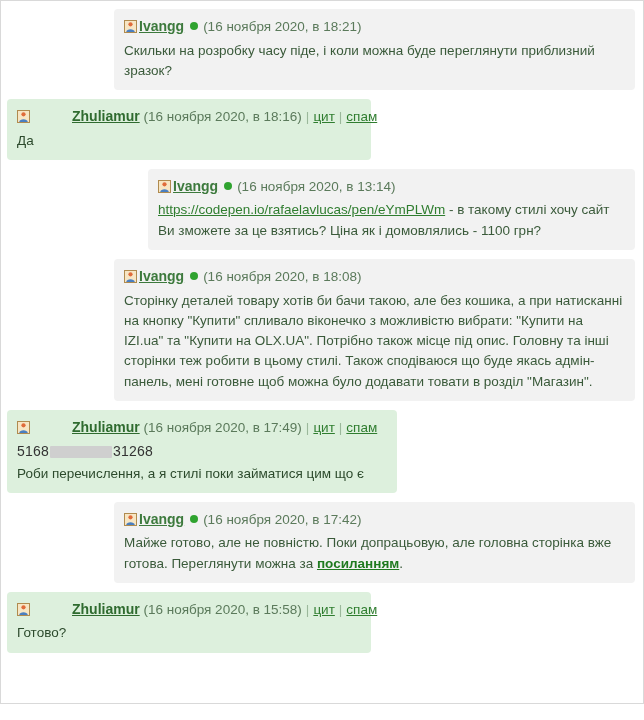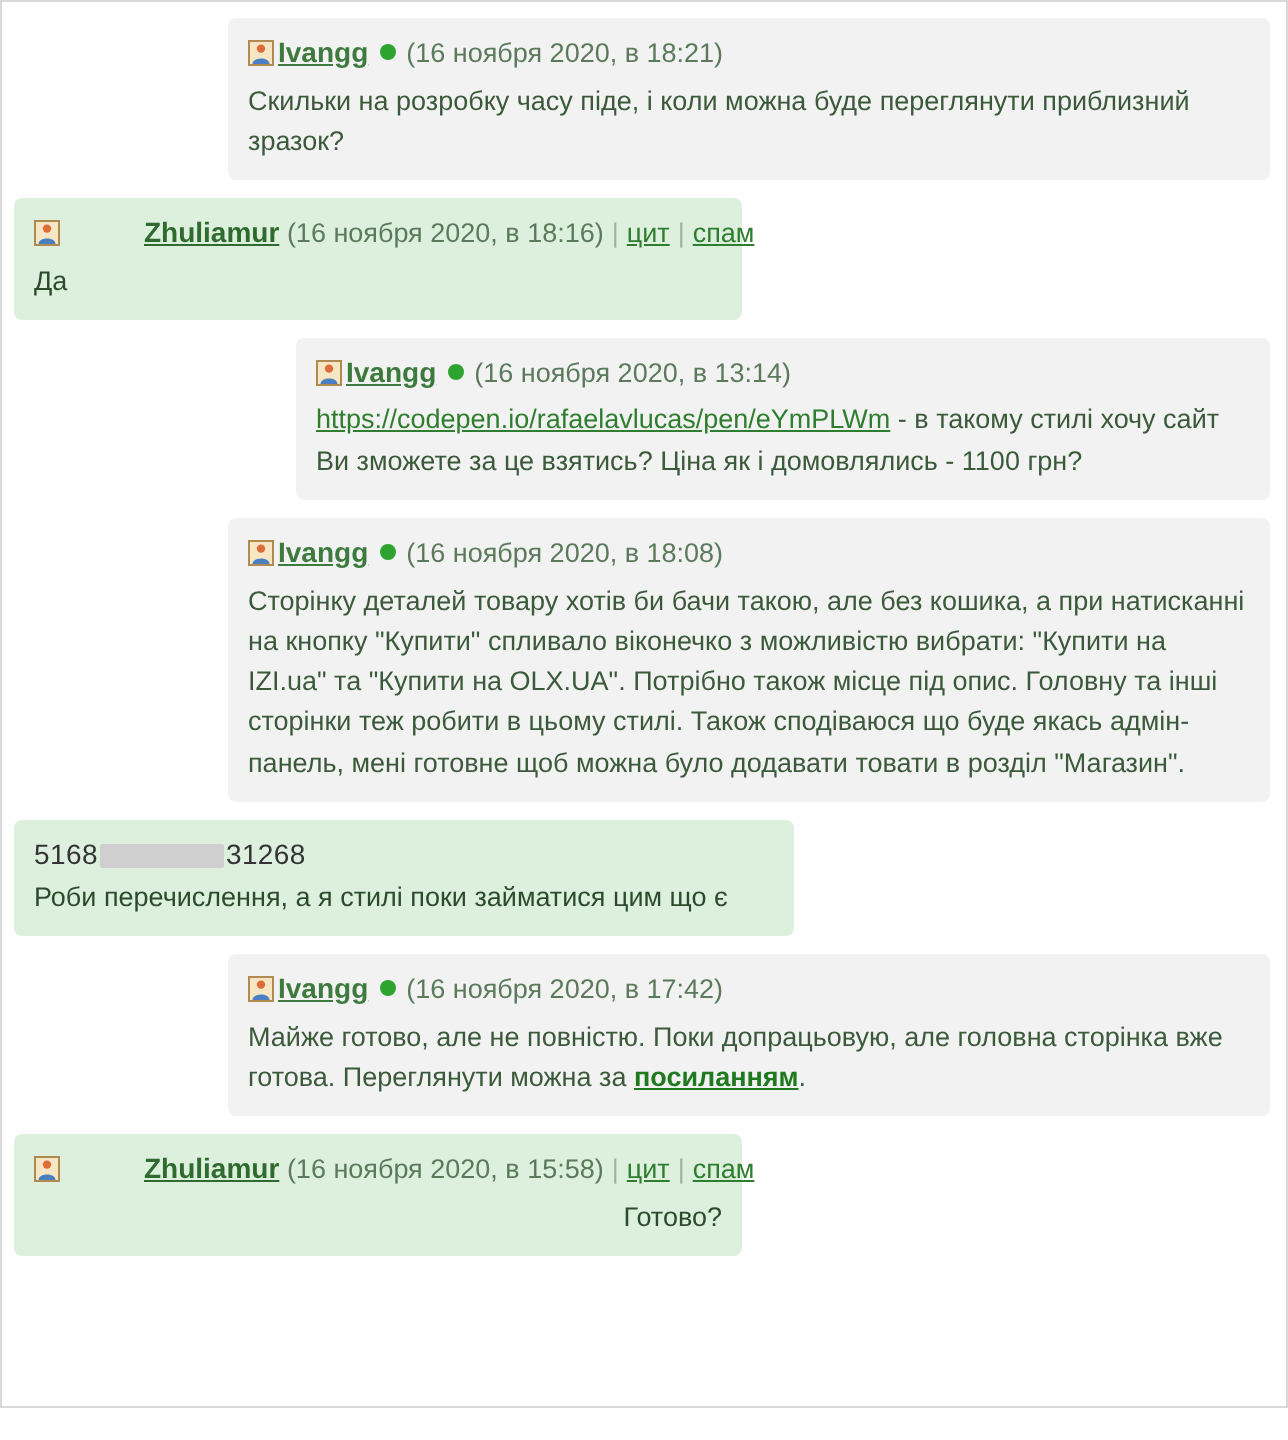--- a/index.html
+++ b/index.html
@@ -175,20 +175,29 @@
           <rect x="0.5" y="0.5" width="12" height="12" fill="#f7e6c4" stroke="#b08b4f"></rect>
           <circle cx="6.5" cy="4.3" r="2.1" fill="#e06b3a"></circle>
           <path d="M2.2 12 C2.6 8.4 10.4 8.4 10.8 12 Z" fill="#4a7fc1"></path>
         </svg>
       </span><span class="uname">Ivangg</span><span class="dot"></span><span class="ts">(16 ноября 2020, в 18:08)</span>
     </div>
     <div class="body">Сторінку деталей товару хотів би бачи такою, але без кошика, а при натисканні на кнопку "Купити" спливало віконечко з можливістю вибрати: "Купити на IZI.ua" та "Купити на OLX.UA". Потрібно також місце під опис. Головну та інші сторінки теж робити в цьому стилі. Також сподіваюся що буде якась адмін-панель, мені готовне щоб можна було додавати товати в розділ "Магазин".</div>
   </div>
 
   <div class="msg left" style="margin-right:246px;">
+    <div class="hdr">
+      <span class="avatar">
+        <svg width="13" height="13" viewBox="0 0 13 13">
+          <rect x="0.5" y="0.5" width="12" height="12" fill="#f7e6c4" stroke="#b08b4f"></rect>
+          <circle cx="6.5" cy="4.3" r="2.1" fill="#e06b3a"></circle>
+          <path d="M2.2 12 C2.6 8.4 10.4 8.4 10.8 12 Z" fill="#4a7fc1"></path>
+        </svg>
+      </span><span class="uname right-user">Zhuliamur</span> <span class="ts">(16 ноября 2020, в 17:49)</span><span class="sep">|</span><span class="lnk">цит</span><span class="sep">|</span><span class="lnk">спам</span>
+    </div>
     <div class="card-num">
       <span>5168</span><span class="redact"></span><span>31268</span>
     </div>
     <div class="body">Роби перечислення, а я стилі поки займатися цим що є</div>
   </div>
 
   <div class="msg right" style="margin-left:113px;">
     <div class="hdr">
       <span class="avatar">
         <svg width="13" height="13" viewBox="0 0 13 13">
@@ -196,21 +205,21 @@
           <circle cx="6.5" cy="4.3" r="2.1" fill="#e06b3a"></circle>
           <path d="M2.2 12 C2.6 8.4 10.4 8.4 10.8 12 Z" fill="#4a7fc1"></path>
         </svg>
       </span><span class="uname">Ivangg</span><span class="dot"></span><span class="ts">(16 ноября 2020, в 17:42)</span>
     </div>
     <div class="body">
       <span>Майже готово, але не повністю. Поки допрацьовую, але головна сторінка вже готова. Переглянути можна за </span><span class="inline-link">посиланням</span><span>.</span>
     </div>
   </div>
 
-  <div class="msg left" style="margin-right:272px;text-align:right;">
+  <div class="msg left" style="margin-right:272px;">
     <div class="hdr">
       <span class="avatar">
         <svg width="13" height="13" viewBox="0 0 13 13">
           <rect x="0.5" y="0.5" width="12" height="12" fill="#f7e6c4" stroke="#b08b4f"></rect>
           <circle cx="6.5" cy="4.3" r="2.1" fill="#e06b3a"></circle>
           <path d="M2.2 12 C2.6 8.4 10.4 8.4 10.8 12 Z" fill="#4a7fc1"></path>
         </svg>
       </span><span class="uname right-user">Zhuliamur</span> <span class="ts">(16 ноября 2020, в 15:58)</span><span class="sep">|</span><span class="lnk">цит</span><span class="sep">|</span><span class="lnk">спам</span>
     </div>
     <div class="body">Готово?</div>

